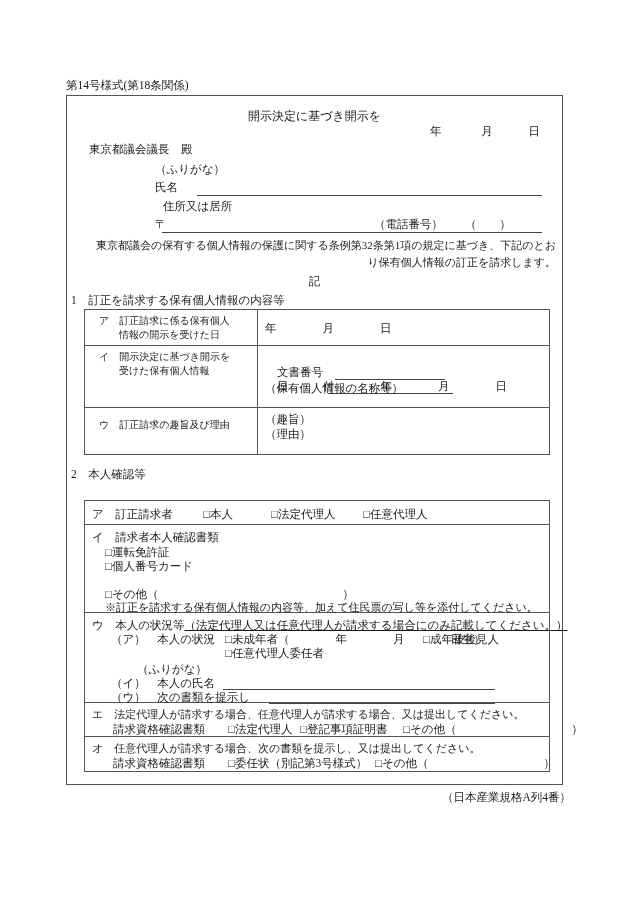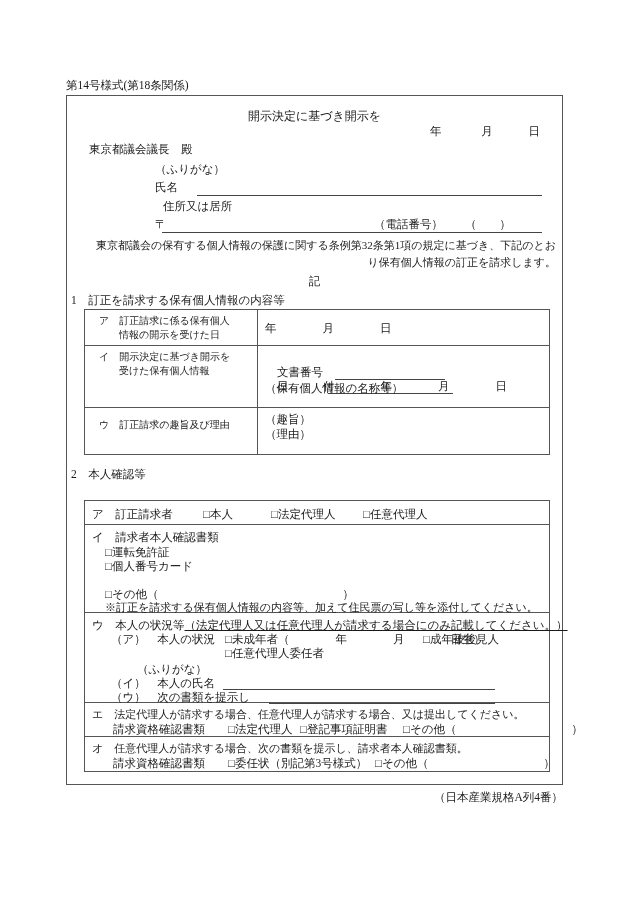--- a/index.html
+++ b/index.html
@@ -164,21 +164,21 @@
     white-space: pre;
   }
   .rule {
     position: absolute;
     border-bottom: 1px solid #444;
     height: 0;
   }
   .ul { text-decoration: underline; }
   .footer-note {
     position: absolute;
-    left: 0;
+    left: 8px;
     top: 790px;
     width: 563px;
     text-align: right;
     font-size: 11.5px;
   }
 </style>
 </head>
 <body>
 
 <div class="page">
@@ -278,21 +278,21 @@
 
         <div class="row" style="height:34px;">
           <div class="cell-full" style="font-size:11px;">エ　法定代理人が請求する場合、任意代理人が請求する場合、又は提出してください。</div>
           <div class="cell-full" style="top:18px; left:28px;">請求資格確認書類</div>
           <div class="cell-full" style="top:18px; left:143px;">□法定代理人</div>
           <div class="cell-full" style="top:18px; left:215px;">□登記事項証明書</div>
           <div class="cell-full" style="top:18px; left:318px;">□その他（　　　　　　　　　　）</div>
         </div>
 
         <div class="row" style="height:34px;">
-          <div class="cell-full" style="font-size:11px;">オ　任意代理人が請求する場合、次の書類を提示し、請求者本人確認書類。</div>
+          <div class="cell-full" style="font-size:11px;">オ　任意代理人が請求する場合、次の書類を提示し、又は提出してください。</div>
           <div class="cell-full" style="top:18px; left:28px;">請求資格確認書類</div>
           <div class="cell-full" style="top:18px; left:143px;">□委任状（別記第3号様式）</div>
           <div class="cell-full" style="top:18px; left:290px;">□その他（　　　　　　　　　　）</div>
         </div>
 
       </div>
 
     </div>
   </div>
 

